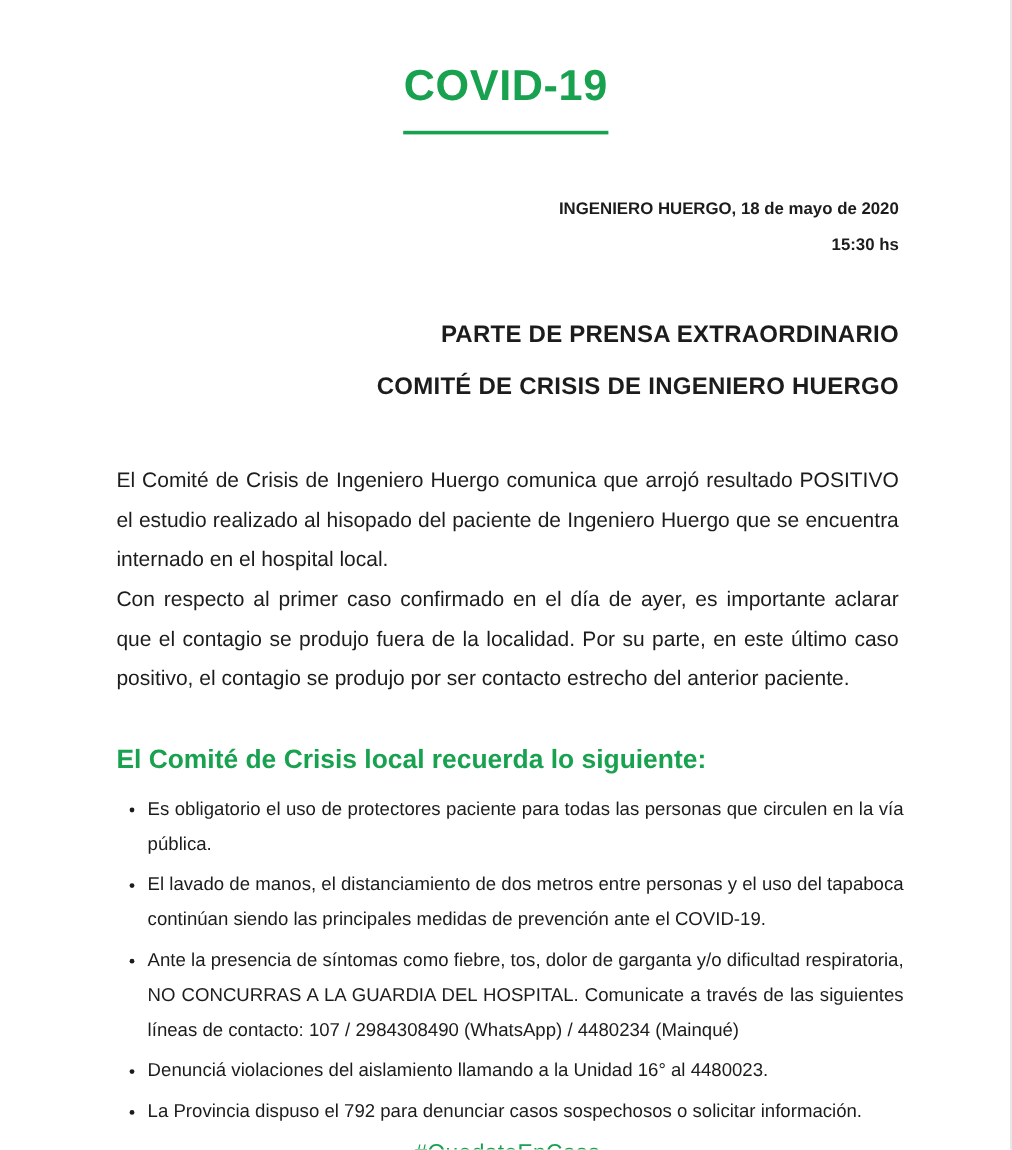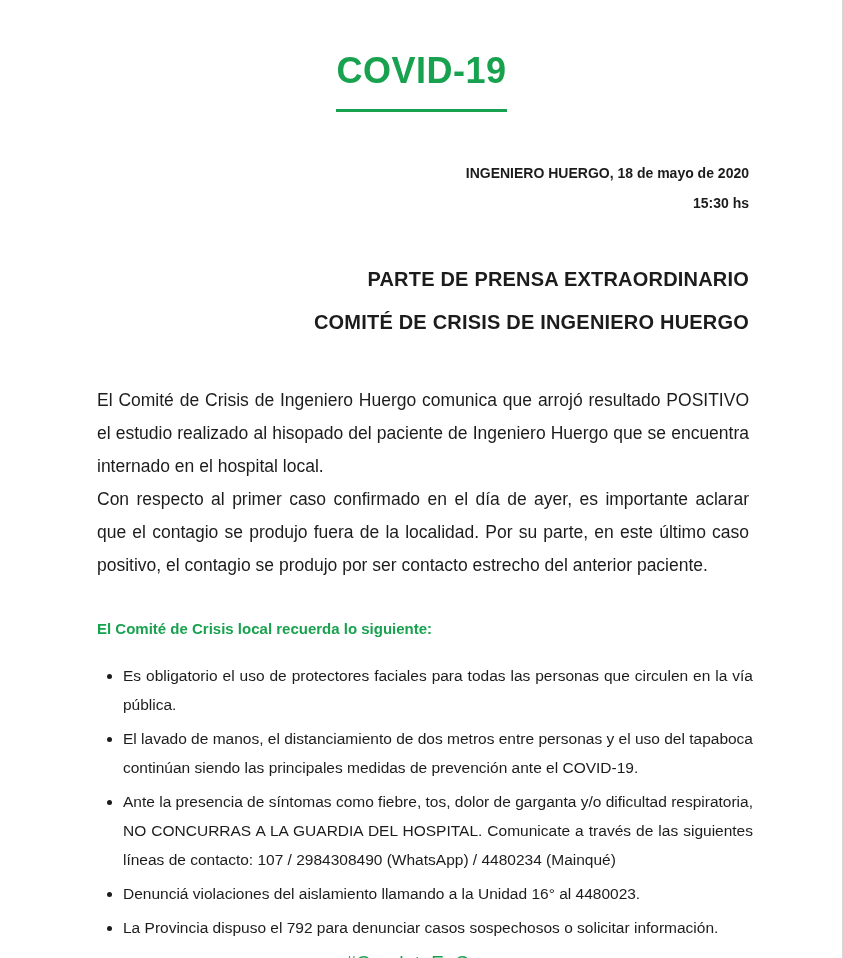--- a/index.html
+++ b/index.html
@@ -52,23 +52,23 @@
   }
   .body-paragraphs {
     font-size: 17.5px;
     line-height: 33px;
     text-align: justify;
     text-justify: inter-word;
   }
   .list-heading {
     margin-top: 38px;
     font-weight: bold;
-    font-size: 15px;
+    font-size: 22px;
     color: var(--green, #18a24f);
-    margin-bottom: 24px;
+    margin-bottom: 14px;
   }
   ul.bullets {
     list-style: disc outside;
     padding-left: 26px;
     font-size: 15.5px;
     line-height: 29px;
     text-align: justify;
     text-justify: inter-word;
     width: 656px;
   }
@@ -104,21 +104,21 @@
     </div>
 
     <div class="body-paragraphs">
       <p>El Comité de Crisis de Ingeniero Huergo comunica que arrojó resultado POSITIVO el estudio realizado al hisopado del paciente de Ingeniero Huergo que se encuentra internado en el hospital local.</p>
       <p>Con respecto al primer caso confirmado en el día de ayer, es importante aclarar que el contagio se produjo fuera de la localidad. Por su parte, en este último caso positivo, el contagio se produjo por ser contacto estrecho del anterior paciente.</p>
     </div>
 
     <div class="list-heading">El Comité de Crisis local recuerda lo siguiente:</div>
 
     <ul class="bullets">
-      <li>Es obligatorio el uso de protectores faciales para todas las personas que circulen en la vía pública.</li>
+      <li>Es obligatorio el uso de protectores paciente para todas las personas que circulen en la vía pública.</li>
       <li>El lavado de manos, el distanciamiento de dos metros entre personas y el uso del tapaboca continúan siendo las principales medidas de prevención ante el COVID-19.</li>
       <li>Ante la presencia de síntomas como fiebre, tos, dolor de garganta y/o dificultad respiratoria, NO CONCURRAS A LA GUARDIA DEL HOSPITAL. Comunicate a través de las siguientes líneas de contacto: 107 / 2984308490 (WhatsApp) / 4480234 (Mainqué)</li>
       <li>Denunciá violaciones del aislamiento llamando a la Unidad 16° al 4480023.</li>
       <li>La Provincia dispuso el 792 para denunciar casos sospechosos o solicitar información.</li>
     </ul>
 
     <div class="hashtag">#QuedateEnCasa</div>
 
   </div>
 </div>

